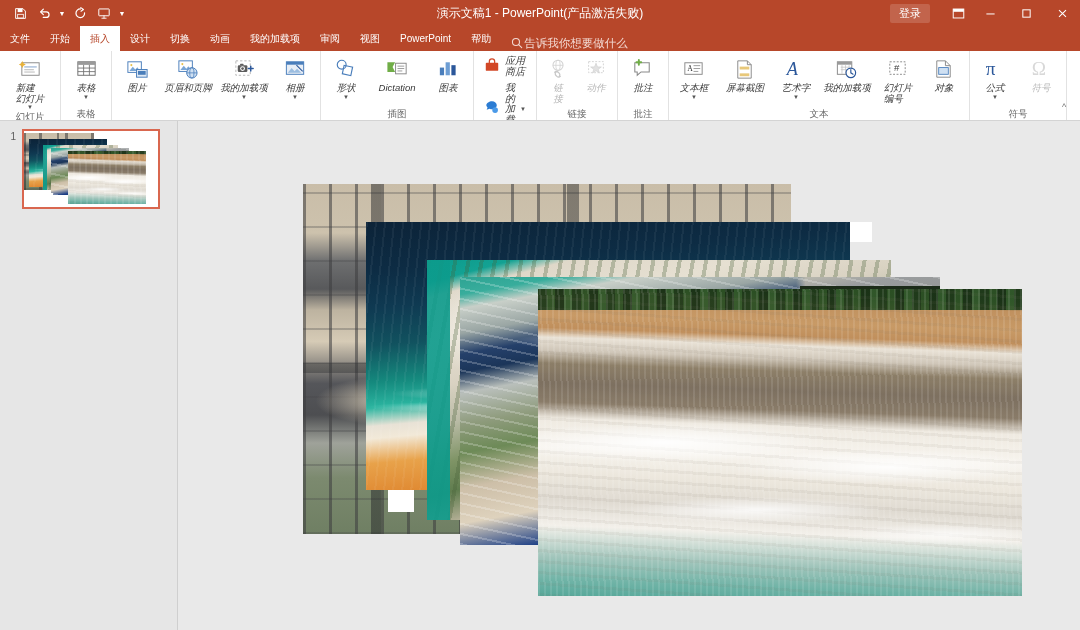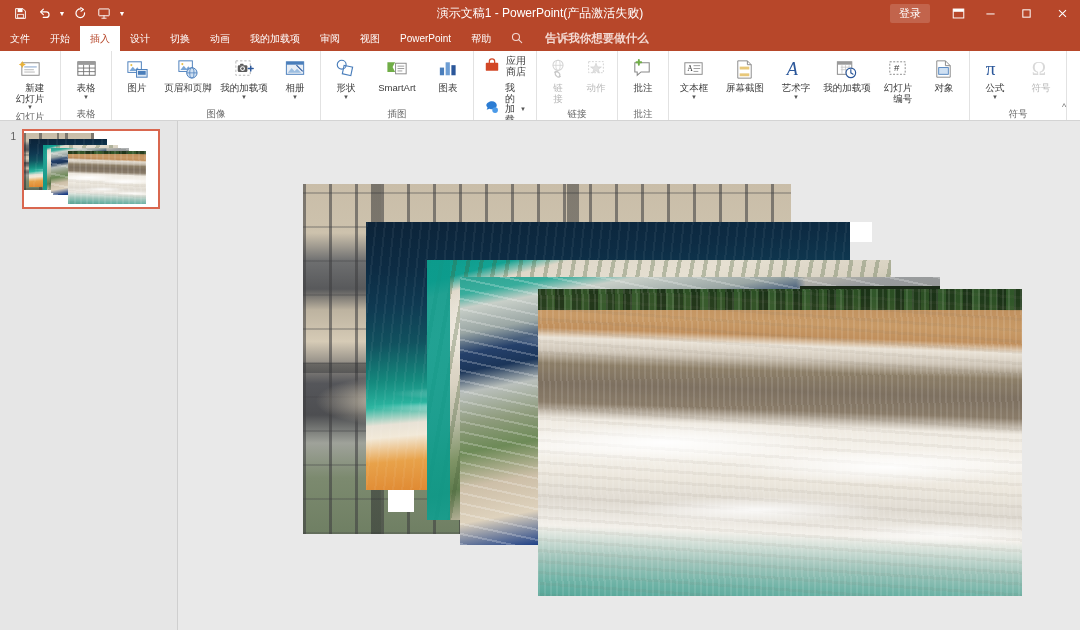--- a/index.html
+++ b/index.html
@@ -48,22 +48,22 @@
   .tabstrip {
     position: absolute; left: 0; top: 26px; width: 1080px; height: 25px;
     background: #b7472a; display: flex; align-items: stretch;
   }
   .tab {
     display: flex; align-items: center; padding: 0 10px; color: #ffffff;
     font-size: 10px; white-space: nowrap; position: relative;
   }
   .tab.active { background: #ffffff; color: #b7472a; }
   .tellme {
-    display: flex; align-items: center; gap: 22px; padding: 0 10px;
-    color: #f3d9d2; font-size: 11.5px; white-space: nowrap; font-weight: bold;
+    display: flex; align-items: flex-end; gap: 1px; padding: 0 10px;
+    color: #f3d9d2; font-size: 11.5px; white-space: nowrap;
   }
   .share-row {
     position: absolute; right: 8px; top: 26px; height: 25px;
     display: flex; align-items: center; gap: 4px; color: #ffffff; font-size: 11.5px;
   }
 
   
   .ribbon {
     position: absolute; left: 0; top: 51px; width: 1080px; height: 70px;
     background: #ffffff; display: flex; align-items: stretch;
@@ -83,22 +83,22 @@
   }
   .ritem {
     display: flex; flex-direction: column; align-items: center; justify-content: flex-start;
     width: 46px; padding: 2px 1px 0; border-radius: 2px;
   }
   .ritem.wide { width: 56px; }
   .ritem.narrow { width: 38px; }
   .ritem.disabled { opacity: 0.38; }
   .ricon { height: 26px; display: flex; align-items: center; justify-content: center; }
   .rlabel {
-    font-size: 9.5px; color: #3b3b3b; text-align: right; line-height: 10.5px;
-    margin-top: 1px; white-space: pre-line;
+    font-size: 9.5px; color: #3b3b3b; text-align: left; line-height: 10.5px;
+    margin-top: 1px; white-space: pre-line; font-style: italic;
   }
   .rcaret { font-size: 6px; color: #555; line-height: 6px; margin-top: 0px; }
 
   
   .rgroup-vertical { display: flex; flex-direction: column; justify-content: center; gap: 4px; padding: 4px 4px 0; }
   .ritem-h { display: flex; align-items: center; gap: 5px; padding: 1px 4px; border-radius: 2px; }
   .ritem-h .rlabel { font-size: 10px; margin: 0; }
 
   .collapse-ribbon {
     position: absolute; right: 8px; top: 99px; width: 16px; height: 16px;
@@ -420,21 +420,20 @@
                 <rect x="3.5" y="5" width="18" height="13" fill="#e8eef6" stroke="#4a7ebb" stroke-width="1"></rect>
                 <rect x="3.5" y="5" width="18" height="3" fill="#4a7ebb"></rect>
                 <path d="M5 16.5l4-5 3 3.4 2.6-2.8 4.4 4.4z" fill="#9bbde0"></path>
                 <path d="M14 8.5l6.5 6.5" stroke="#2b579a" stroke-width="1.1"></path>
               </svg>
           </div>
           <div class="rlabel">相册</div>
           <div class="rcaret">▼</div>
         </div>
       </div>
-      <div class="rgroup-label">图像</div>
     </div>
 
     <div class="rgroup">
       <div class="rgroup-items">
         <div class="ritem">
           <div class="ricon">
             <svg width="25" height="25" viewBox="0 0 26 26">
                 <circle cx="8" cy="8" r="4.6" fill="none" stroke="#4a7ebb" stroke-width="1.2"></circle>
                 <rect x="9.5" y="9.5" width="9" height="9" fill="none" stroke="#4a7ebb" stroke-width="1.2" transform="rotate(12 14 14)"></rect>
               </svg>
@@ -443,21 +442,21 @@
           <div class="rcaret">▼</div>
         </div>
         <div class="ritem wide">
           <div class="ricon">
             <svg width="25" height="25" viewBox="0 0 26 26">
                 <path d="M2.5 5.5h8l-2.6 5 2.6 5h-8z" fill="#70ad47"></path>
                 <rect x="11" y="6.5" width="11" height="11" fill="#fff" stroke="#8a8a8a" stroke-width="1"></rect>
                 <path d="M13 9.5h7M13 12h7M13 14.5h5" stroke="#9a9a9a" stroke-width="1"></path>
               </svg>
           </div>
-          <div class="rlabel">SmartArt</div>
+          <div class="rlabel">Dictation</div>
         </div>
         <div class="ritem">
           <div class="ricon">
             <svg width="25" height="25" viewBox="0 0 26 26">
                 <rect x="4" y="11" width="4.4" height="8" fill="#4a7ebb"></rect>
                 <rect x="10" y="5.5" width="4.4" height="13.5" fill="#6e9ed4"></rect>
                 <rect x="16" y="8.5" width="4.4" height="10.5" fill="#2b579a"></rect>
               </svg>
           </div>
           <div class="rlabel">图表</div>
@@ -593,20 +592,21 @@
           <div class="ricon">
             <svg width="25" height="25" viewBox="0 0 26 26">
                 <path d="M6 4h9l5 5v12H6z" fill="#fff" stroke="#8a8a8a" stroke-width="1"></path>
                 <path d="M15 4v5h5" fill="none" stroke="#8a8a8a" stroke-width="1"></path>
                 <rect x="8" y="11" width="10" height="7" fill="#cfe0f2" stroke="#4a7ebb" stroke-width="0.9"></rect>
               </svg>
           </div>
           <div class="rlabel">对象</div>
         </div>
       </div>
+      <div class="rgroup-label">文本</div>
     </div>
 
     <div class="rgroup">
       <div class="rgroup-items">
         <div class="ritem">
           <div class="ricon">
             <svg width="25" height="25" viewBox="0 0 26 26">
                 <text x="4" y="19" font-size="20" font-family="serif" fill="#2b579a">π</text>
               </svg>
           </div>

